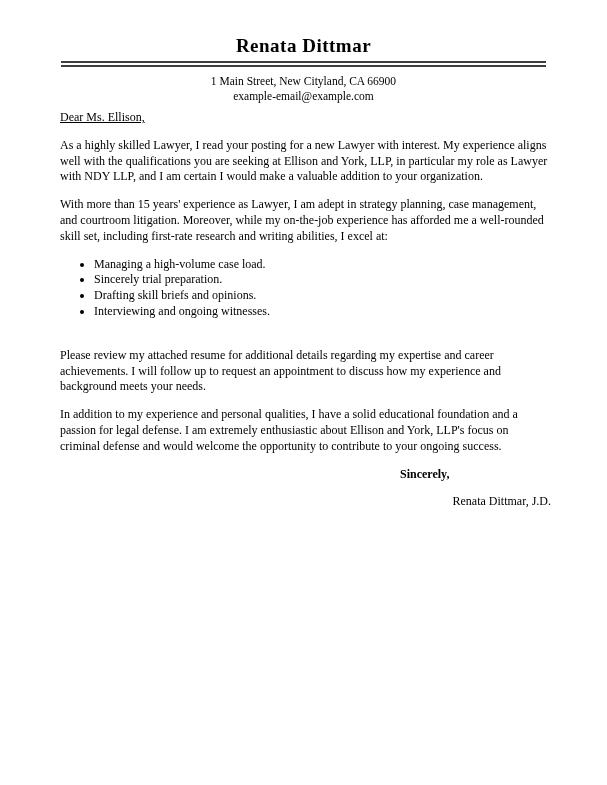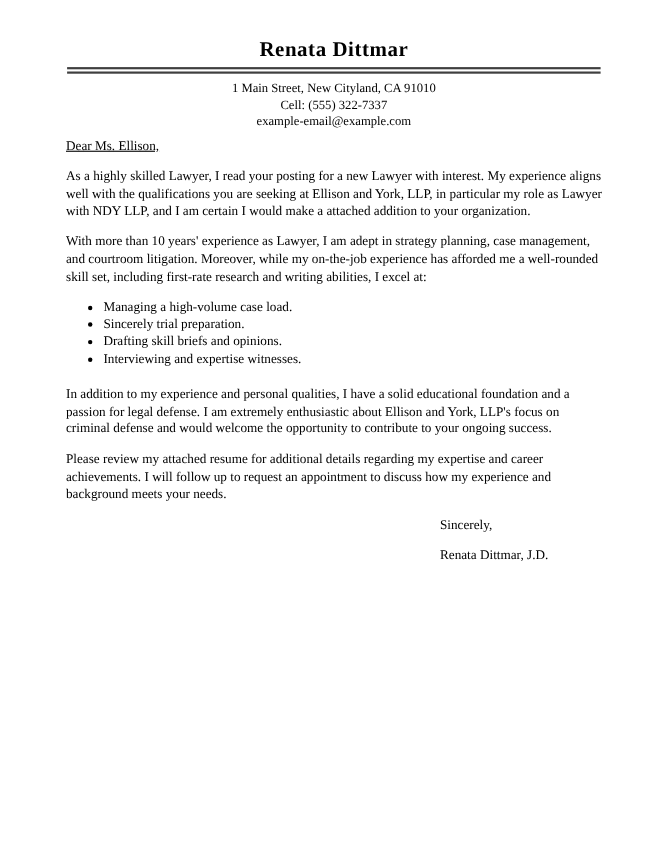--- a/index.html
+++ b/index.html
@@ -43,70 +43,71 @@
     padding: 0 56px 0 60px;
   }
   .content p {
     margin: 0 0 12px 0;
   }
   .salutation {
     margin-top: 6px !important;
     text-decoration: underline;
   }
   ul.bullet-list {
-    margin: 0 0 16px 0;
+    margin: 0 0 28px 0;
     padding-left: 34px;
     list-style: disc;
   }
   ul.bullet-list li {
     line-height: 15.8px;
   }
   .closing-block {
     margin-left: 340px;
   }
   .closing {
     margin: 0;
+    font-weight: bold;
   }
   .signature {
     margin: 29px 0 0 0;
+    text-align: right;
   }
 </style>
 </head>
 <body>
 
 <div class="page">
 
   <div class="header-name">Renata Dittmar</div>
 
   <div class="header-rule"></div>
 
   <div class="contact-block">
-    <div>1 Main Street, New Cityland, CA 91010</div>
-    <div>Cell: (555) 322-7337</div>
+    <div>1 Main Street, New Cityland, CA 66900</div>
     <div>example-email@example.com</div>
   </div>
 
   <div class="content">
 
     <p class="salutation">Dear Ms. Ellison,</p>
 
-    <p>As a highly skilled Lawyer, I read your posting for a new Lawyer with interest. My experience aligns well with the qualifications you are seeking at Ellison and York, LLP, in particular my role as Lawyer with NDY LLP, and I am certain I would make a attached addition to your organization.</p>
+    <p>As a highly skilled Lawyer, I read your posting for a new Lawyer with interest. My experience aligns well with the qualifications you are seeking at Ellison and York, LLP, in particular my role as Lawyer with NDY LLP, and I am certain I would make a valuable addition to your organization.</p>
 
-    <p>With more than 10 years' experience as Lawyer, I am adept in strategy planning, case management, and courtroom litigation. Moreover, while my on-the-job experience has afforded me a well-rounded skill set, including first-rate research and writing abilities, I excel at:</p>
+    <p>With more than 15 years' experience as Lawyer, I am adept in strategy planning, case management, and courtroom litigation. Moreover, while my on-the-job experience has afforded me a well-rounded skill set, including first-rate research and writing abilities, I excel at:</p>
 
     <ul class="bullet-list">
       <li>Managing a high-volume case load.</li>
       <li>Sincerely trial preparation.</li>
       <li>Drafting skill briefs and opinions.</li>
-      <li>Interviewing and expertise witnesses.</li>
+      <li>Interviewing and ongoing witnesses.</li>
     </ul>
 
+    <p>Please review my attached resume for additional details regarding my expertise and career achievements. I will follow up to request an appointment to discuss how my experience and background meets your needs.</p>
+
     <p>In addition to my experience and personal qualities, I have a solid educational foundation and a passion for legal defense. I am extremely enthusiastic about Ellison and York, LLP's focus on criminal defense and would welcome the opportunity to contribute to your ongoing success.</p>
-
-    <p>Please review my attached resume for additional details regarding my expertise and career achievements. I will follow up to request an appointment to discuss how my experience and background meets your needs.</p>
 
 
     <div class="closing-block">
       <p class="closing">Sincerely,</p>
       <p class="signature">Renata Dittmar, J.D.</p>
     </div>
 
   </div>
 
 </div>

